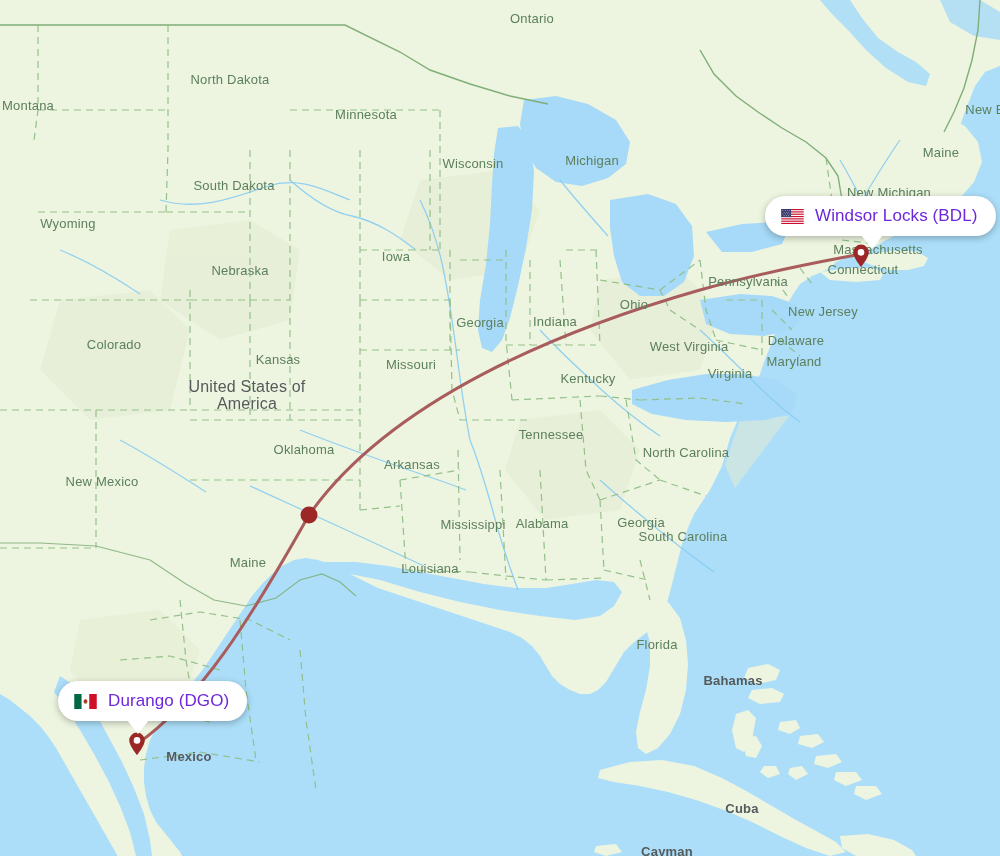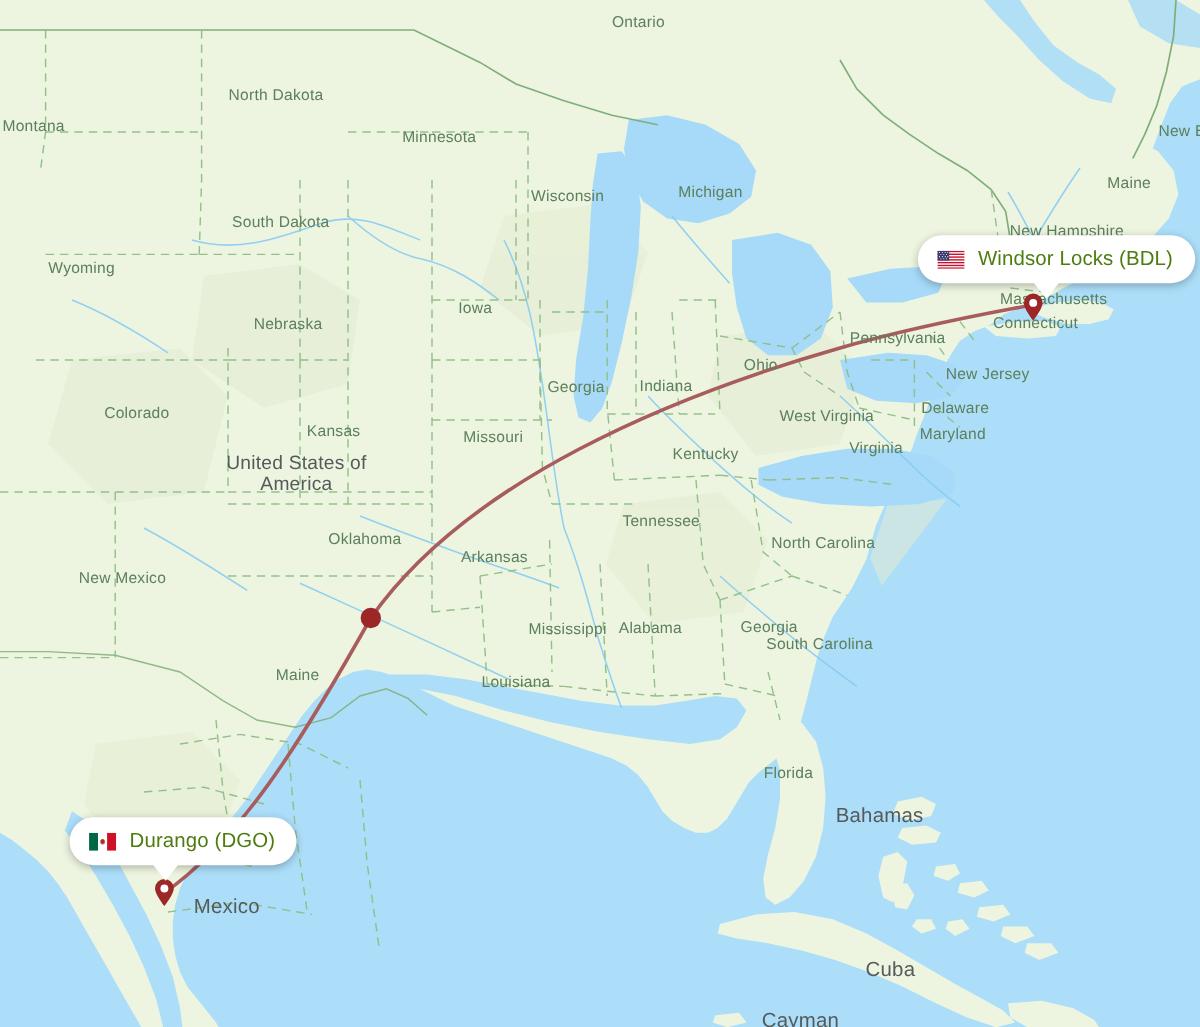--- a/index.html
+++ b/index.html
@@ -29,21 +29,22 @@
     transform: translate(-50%, -50%);
     pointer-events: none;
     letter-spacing: 0.2px;
   }
   .label-state {
     color: #5c7f5c;
     font-size: 13px;
   }
   .label-country {
     color: #555a5b;
-    font-size: 17px;
+    font-size: 13px;
+    font-weight: bold;
   }
   .label-country-multi {
     color: #555a5b;
     font-size: 16px;
     text-align: center;
     line-height: 17px;
     white-space: normal;
     width: 120px;
   }
 
@@ -54,21 +55,21 @@
     border-radius: 22px;
     box-shadow: 0 2px 7px rgba(0,0,0,0.28);
     padding: 10px 18px 10px 16px;
     display: flex;
     align-items: center;
     gap: 11px;
     white-space: nowrap;
   }
   .tooltip-text {
     font-size: 17px;
-    color: #4d7c0f;
+    color: #6d28d9;
     letter-spacing: 0.1px;
   }
   .tooltip-tail {
     position: absolute;
     width: 0; height: 0;
     border-left: 11px solid transparent;
     border-right: 11px solid transparent;
     border-top: 14px solid #ffffff;
     bottom: -13px;
   }
@@ -380,21 +381,21 @@
       <div class="map-label label-state" style="left: 551px; top: 434px;">Tennessee</div>
       <div class="map-label label-state" style="left: 686px; top: 452px;">North Carolina</div>
       <div class="map-label label-state" style="left: 683px; top: 496px; margin-top: 40px;">South Carolina</div>
       <div class="map-label label-state" style="left: 473px; top: 524px;">Mississippi</div>
       <div class="map-label label-state" style="left: 542px; top: 523px;">Alabama</div>
       <div class="map-label label-state" style="left: 621px; top: 522px; margin-left: 20px;">Georgia</div>
       <div class="map-label label-state" style="left: 248px; top: 562px;">Maine</div>
       <div class="map-label label-state" style="left: 430px; top: 568px;">Louisiana</div>
       <div class="map-label label-state" style="left: 657px; top: 644px;">Florida</div>
       <div class="map-label label-state" style="left: 941px; top: 152px;">Maine</div>
-      <div class="map-label label-state" style="left: 889px; top: 192px;">New Hampshire</div>
+      <div class="map-label label-state" style="left: 889px; top: 192px;">New Michigan</div>
       <div class="map-label label-state" style="left: 878px; top: 249px;">Massachusetts</div>
       <div class="map-label label-state" style="left: 863px; top: 269px;">Connecticut</div>
       <div class="map-label label-state" style="left: 985px; top: 109px;">New B</div>
       <div class="map-label label-state" style="left: 532px; top: 18px;">Ontario</div>
       <div class="map-label label-country" style="left: 189px; top: 756px;">Mexico</div>
       <div class="map-label label-country" style="left: 733px; top: 680px;">Bahamas</div>
       <div class="map-label label-country" style="left: 742px; top: 808px;">Cuba</div>
       <div class="map-label label-country" style="left: 667px; top: 851px;">Cayman</div>
       <div class="map-label label-country-multi" style="left: 247px; top: 395px;">United States of America</div>
     </div>

